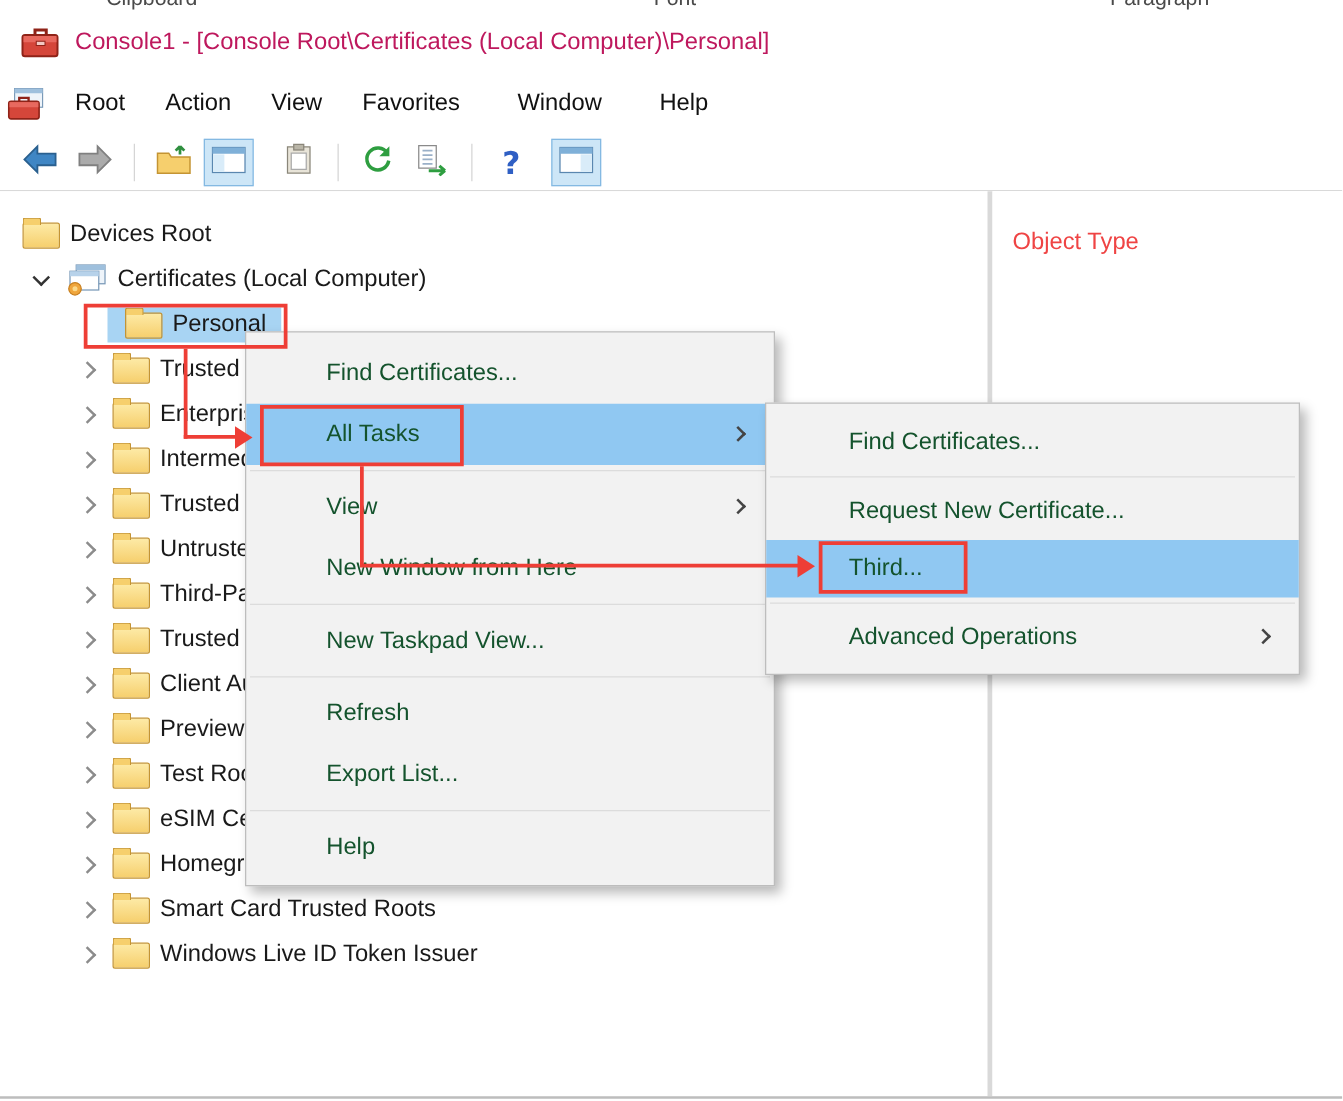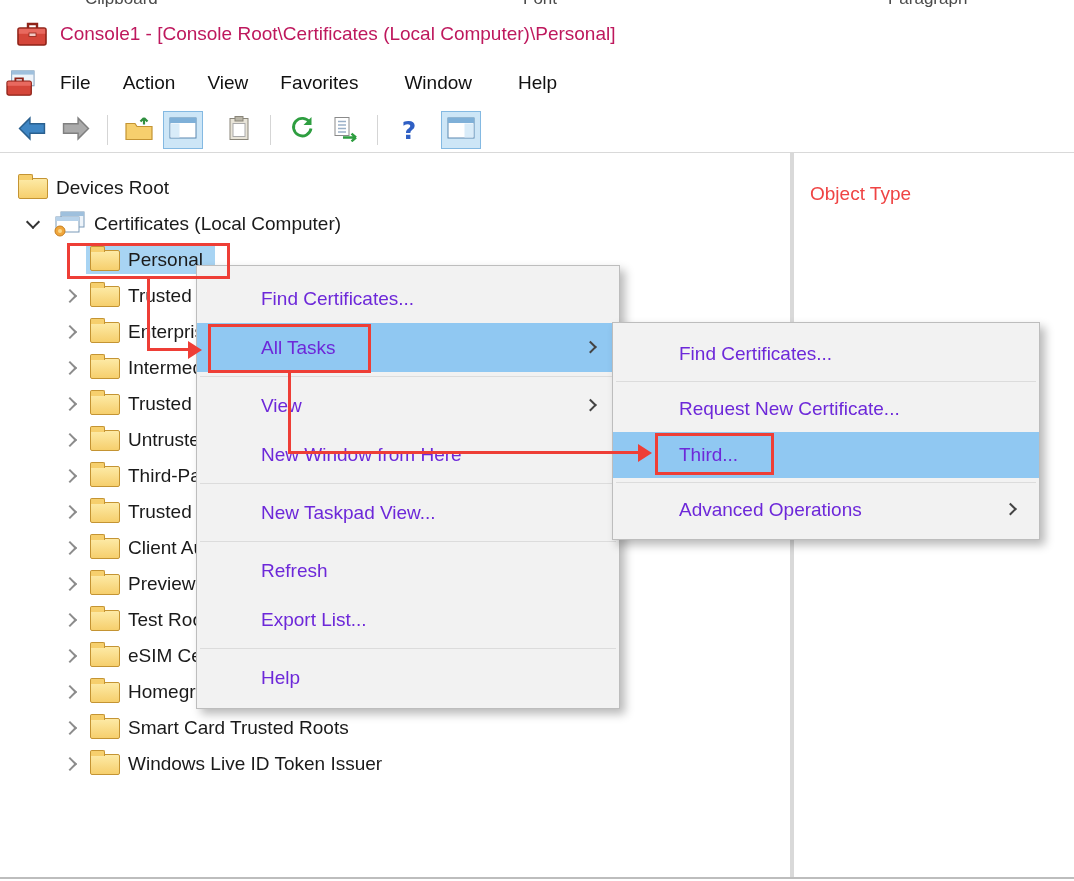--- a/index.html
+++ b/index.html
@@ -41,28 +41,28 @@
   .trow .tlabel { color:#1a1a1a; }
   .chev { position:relative; width:38px; height:30px; flex:0 0 38px; }
   .chev::before { content:""; position:absolute; top:50%; left:50%; width:8px; height:8px;
       border-right:2px solid #8c8c8c; border-bottom:2px solid #8c8c8c; transform:translate(-60%,-50%) rotate(-45deg); }
   .chev.expanded::before { border-color:#333; transform:translate(-50%,-70%) rotate(45deg); }
   .ficon { position:relative; width:30px; height:21px; flex:0 0 30px; margin-right:8px;
       background:linear-gradient(#fdeaa6,#f6cf6d); border:1px solid #c49433; border-radius:2px; }
   .ficon::before { content:""; position:absolute; top:-5px; left:-1px; width:13px; height:5px;
       background:#f6cf6d; border:1px solid #c49433; border-bottom:none; border-radius:2px 2px 0 0; }
   .sicon { width:34px; height:26px; flex:0 0 34px; margin-right:8px; }
-  .selwrap { display:flex; align-items:center; background:#a8d4f3; padding:3px 12px 3px 4px; }
+  .selwrap { display:flex; align-items:center; background:#a8d4f3; padding:3px 12px 3px 14px; }
   .pl0 { padding-left:18px; } .pl1 { padding-left:14px; } .pl2 { padding-left:52px; } .plsel { padding-left:86px; }
 
   
   .menu { position:absolute; background:#f2f2f2; border:1px solid #bdbdbd; box-shadow:5px 5px 9px rgba(0,0,0,0.28); z-index:10; padding:8px 0 6px 0; }
   #menu1 { left:196px; top:265px; width:424px; }
   #menu2 { left:612px; top:322px; width:428px; }
-  .mi { position:relative; display:flex; align-items:center; font-size:19px; color:#6d28d9; padding-left:64px; padding-right:20px; cursor:default; }
+  .mi { position:relative; display:flex; align-items:center; font-size:19px; color:#14532d; padding-left:64px; padding-right:20px; cursor:default; }
   #menu1 .mi { height:49px; }
   #menu2 .mi { height:46px; padding-left:66px; }
   .mi.hl { background:#90c8f2; }
   .msep { height:1px; background:#dcdcdc; margin:4px 3px; }
   .subarrow { position:absolute; right:24px; top:50%; width:9px; height:9px;
       border-right:2px solid #444; border-bottom:2px solid #444; transform:translateY(-60%) rotate(-45deg); }
 
   
   .ann { position:absolute; z-index:50; }
   .ann-box { border:3px solid #ee3e36; background:transparent; }
@@ -95,21 +95,21 @@
   <div class="menubar">
     <span class="micon">
       <svg width="30" height="28" viewBox="0 0 32 30">
         <rect x="6" y="2" width="24" height="16" fill="#eef4fa" stroke="#7a9ab8"></rect>
         <rect x="6" y="2" width="24" height="4" fill="#9fc0dd"></rect>
         <path d="M10 14 V10 h8 v4" fill="none" stroke="#8f2318" stroke-width="2"></path>
         <rect x="1" y="13" width="26" height="15" rx="2" fill="#d5463a" stroke="#8f2318" stroke-width="1.4"></rect>
         <rect x="1.6" y="13.6" width="24.8" height="4.4" fill="#e8695f"></rect>
       </svg>
     </span>
-    <span class="mbitem">File</span>
+    <span class="mbitem">Root</span>
     <span class="mbitem">Action</span>
     <span class="mbitem">View</span>
     <span class="mbitem">Favorites</span>
     <span class="mbitem" style="margin-left:14px">Window</span>
     <span class="mbitem" style="margin-left:14px">Help</span>
   </div>
 
   <div class="toolbar">
     <div class="tbtn">
       <span>

